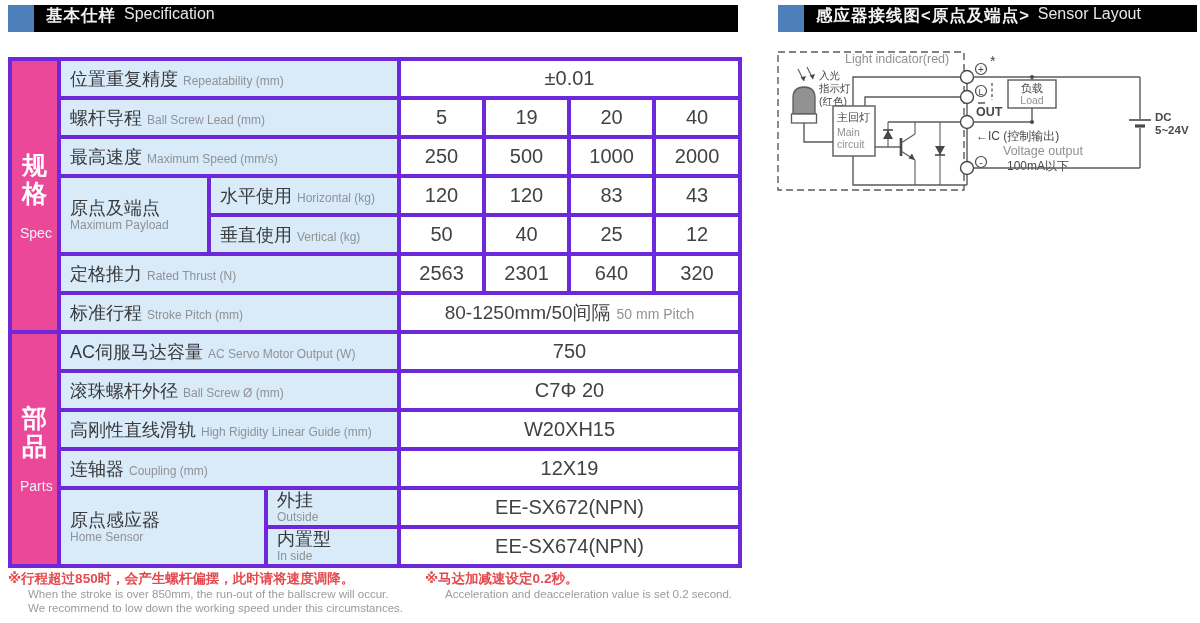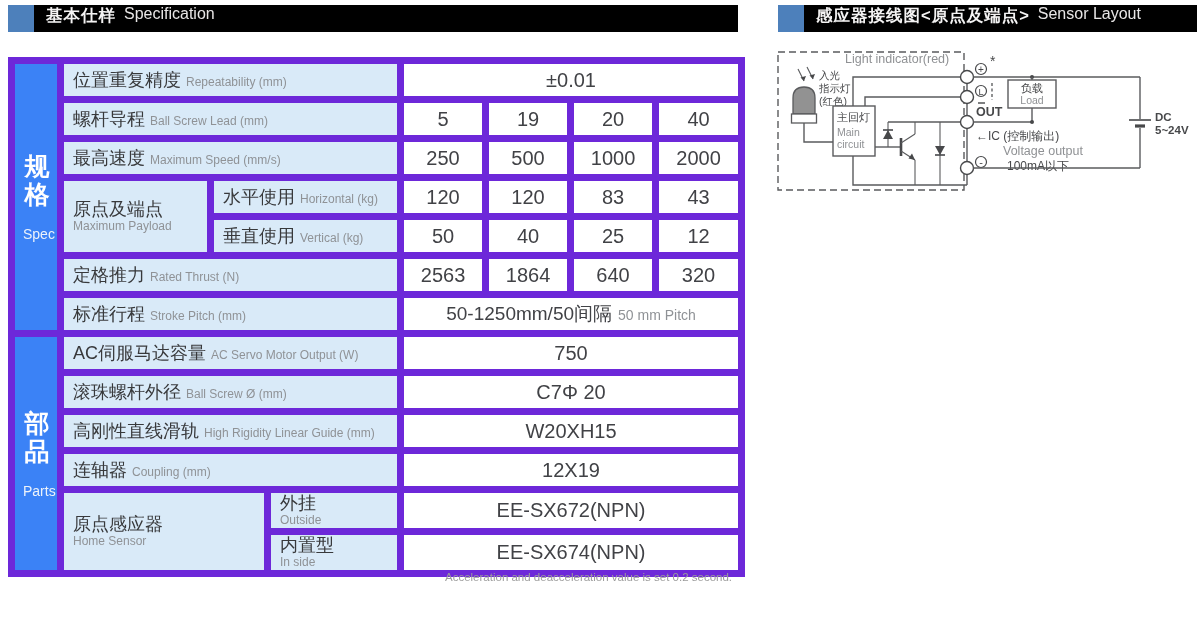--- a/index.html
+++ b/index.html
@@ -11,29 +11,29 @@
   .hdr-left  { left:8px;   width:730px; }
   .hdr-right { left:778px; width:419px; }
   .hdr .sq  { width:26px; background:#4d80bb; flex:0 0 auto; }
   .hdr .bar { flex:1; background:#000000; color:#f4f3f3; display:flex; padding-left:12px; gap:8px; }
   .hdr .bar .t-zh { font-size:16.5px; font-weight:bold; letter-spacing:1px; }
   .hdr .bar .t-en { font-size:16px; color:#e8e6e6; }
 
   
   table.spec { position:absolute; left:8px; top:57px; width:731px; border-collapse:collapse; table-layout:fixed;
                border:2px solid #434547; }
-  table.spec td { border:7px solid #6d28d9; height:39px; overflow:hidden; }
+  table.spec td { border:4px solid #6d28d9; height:39px; overflow:hidden; }
   td.lbl { background:#d9eaf8; padding:1px 9px; vertical-align:middle; }
   td.val { background:#ffffff; text-align:center; vertical-align:middle; font-size:20px; color:#414246; }
   .zh  { font-size:18px; color:#38393b; }
   .en  { font-size:12px; color:#8f9296; margin-left:5px; }
   .en-block { display:block; font-size:12px; color:#8f9296; line-height:13px; margin-top:1px; }
   .zh-block { display:block; font-size:18px; color:#38393b; line-height:19px; }
   td.sec { border-top:2px solid #434547; }
-  td.side { background:#3b82f6; text-align:center; vertical-align:middle; padding:8px; }
+  td.side { background:#ec4899; text-align:center; vertical-align:middle; padding:8px; }
   .side-zh { font-size:25px; color:#ffffff; width:28px; margin:0 auto; word-break:break-all; line-height:1.12; font-weight:bold; }
   .side-en { font-size:14px; color:#ecf2fa; margin-top:18px; }
   .mix-en { font-size:14px; color:#8f9296; margin-left:6px; }
   .val-zh { font-size:19px; color:#414246; }
 
   
   .note { position:absolute; top:570px; }
   .note-1 { left:8px;  width:410px; }
   .note-2 { left:425px; width:330px; }
   .note-red { font-size:13.5px; font-weight:bold; color:#e5494e; line-height:17px; }
@@ -128,30 +128,30 @@
       <td class="val">50</td>
       <td class="val">40</td>
       <td class="val">25</td>
       <td class="val">12</td>
     </tr>
     <tr>
       <td class="lbl" colspan="3">
         <span class="zh">定格推力</span><span class="en">Rated Thrust (N)</span>
       </td>
       <td class="val">2563</td>
-      <td class="val">1864</td>
+      <td class="val">2301</td>
       <td class="val">640</td>
       <td class="val">320</td>
     </tr>
     <tr>
       <td class="lbl" colspan="3">
         <span class="zh">标准行程</span><span class="en">Stroke Pitch (mm)</span>
       </td>
       <td class="val" colspan="4">
-        <span class="val-zh">50-1250mm/50间隔</span><span class="mix-en">50 mm Pitch</span>
+        <span class="val-zh">80-1250mm/50间隔</span><span class="mix-en">50 mm Pitch</span>
       </td>
     </tr>
     <tr>
       <td class="side sec" rowspan="6">
         <div class="side-zh">部品</div>
         <div class="side-en">Parts</div>
       </td>
       <td class="lbl sec" colspan="3">
         <span class="zh">AC伺服马达容量</span><span class="en">AC Servo Motor Output (W)</span>
       </td>
@@ -189,21 +189,27 @@
     <tr>
       <td class="lbl">
         <span class="zh-block">内置型</span>
         <span class="en-block">In side</span>
       </td>
       <td class="val" colspan="4">EE-SX674(NPN)</td>
     </tr>
   </tbody>
     </table>
 
+  <div class="note note-1">
+    <div class="note-red">※行程超过850时，会产生螺杆偏摆，此时请将速度调降。</div>
+    <div class="note-en">When the stroke is over 850mm, the run-out of the ballscrew will occur.</div>
+    <div class="note-en">We recommend to low down the working speed under this circumstances.</div>
+  </div>
   <div class="note note-2">
+    <div class="note-red">※马达加减速设定0.2秒。</div>
     <div class="note-en">Acceleration and deacceleration value is set 0.2 second.</div>
   </div>
 
   <svg id="diagram" width="422" height="170" viewBox="0 0 422 170">
 
     <rect x="3" y="10" width="186" height="138" fill="none" stroke="#5a5b5d" stroke-width="1.4" stroke-dasharray="7,4"></rect>
 
     <text x="70" y="21" font-size="12.5" class="d-gray">Light indicator(red)</text>
 
     <g>

